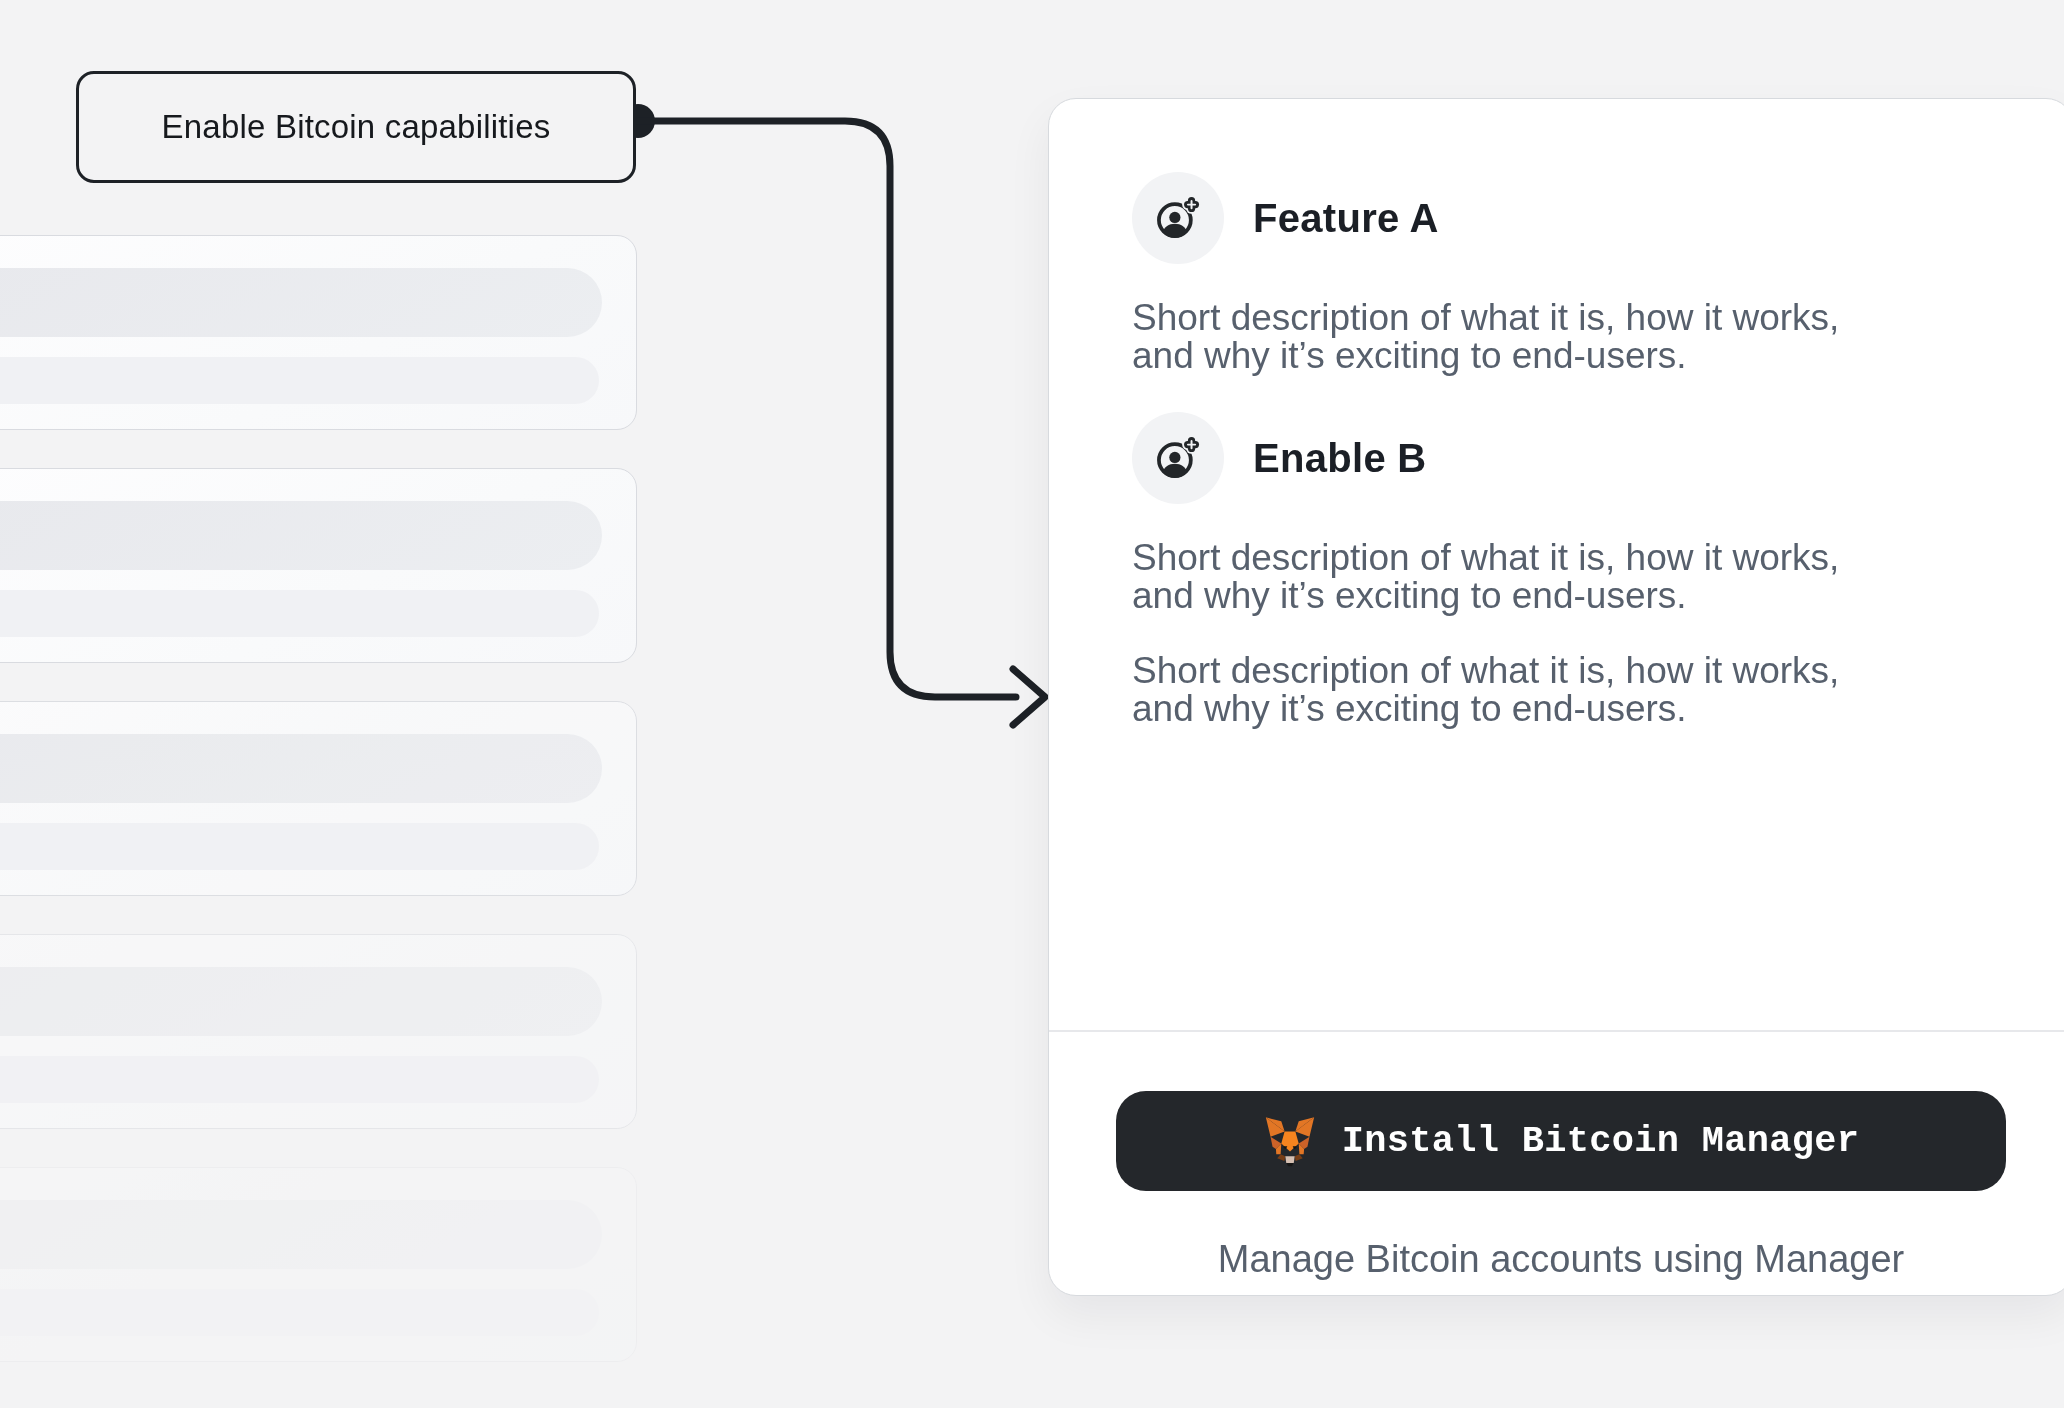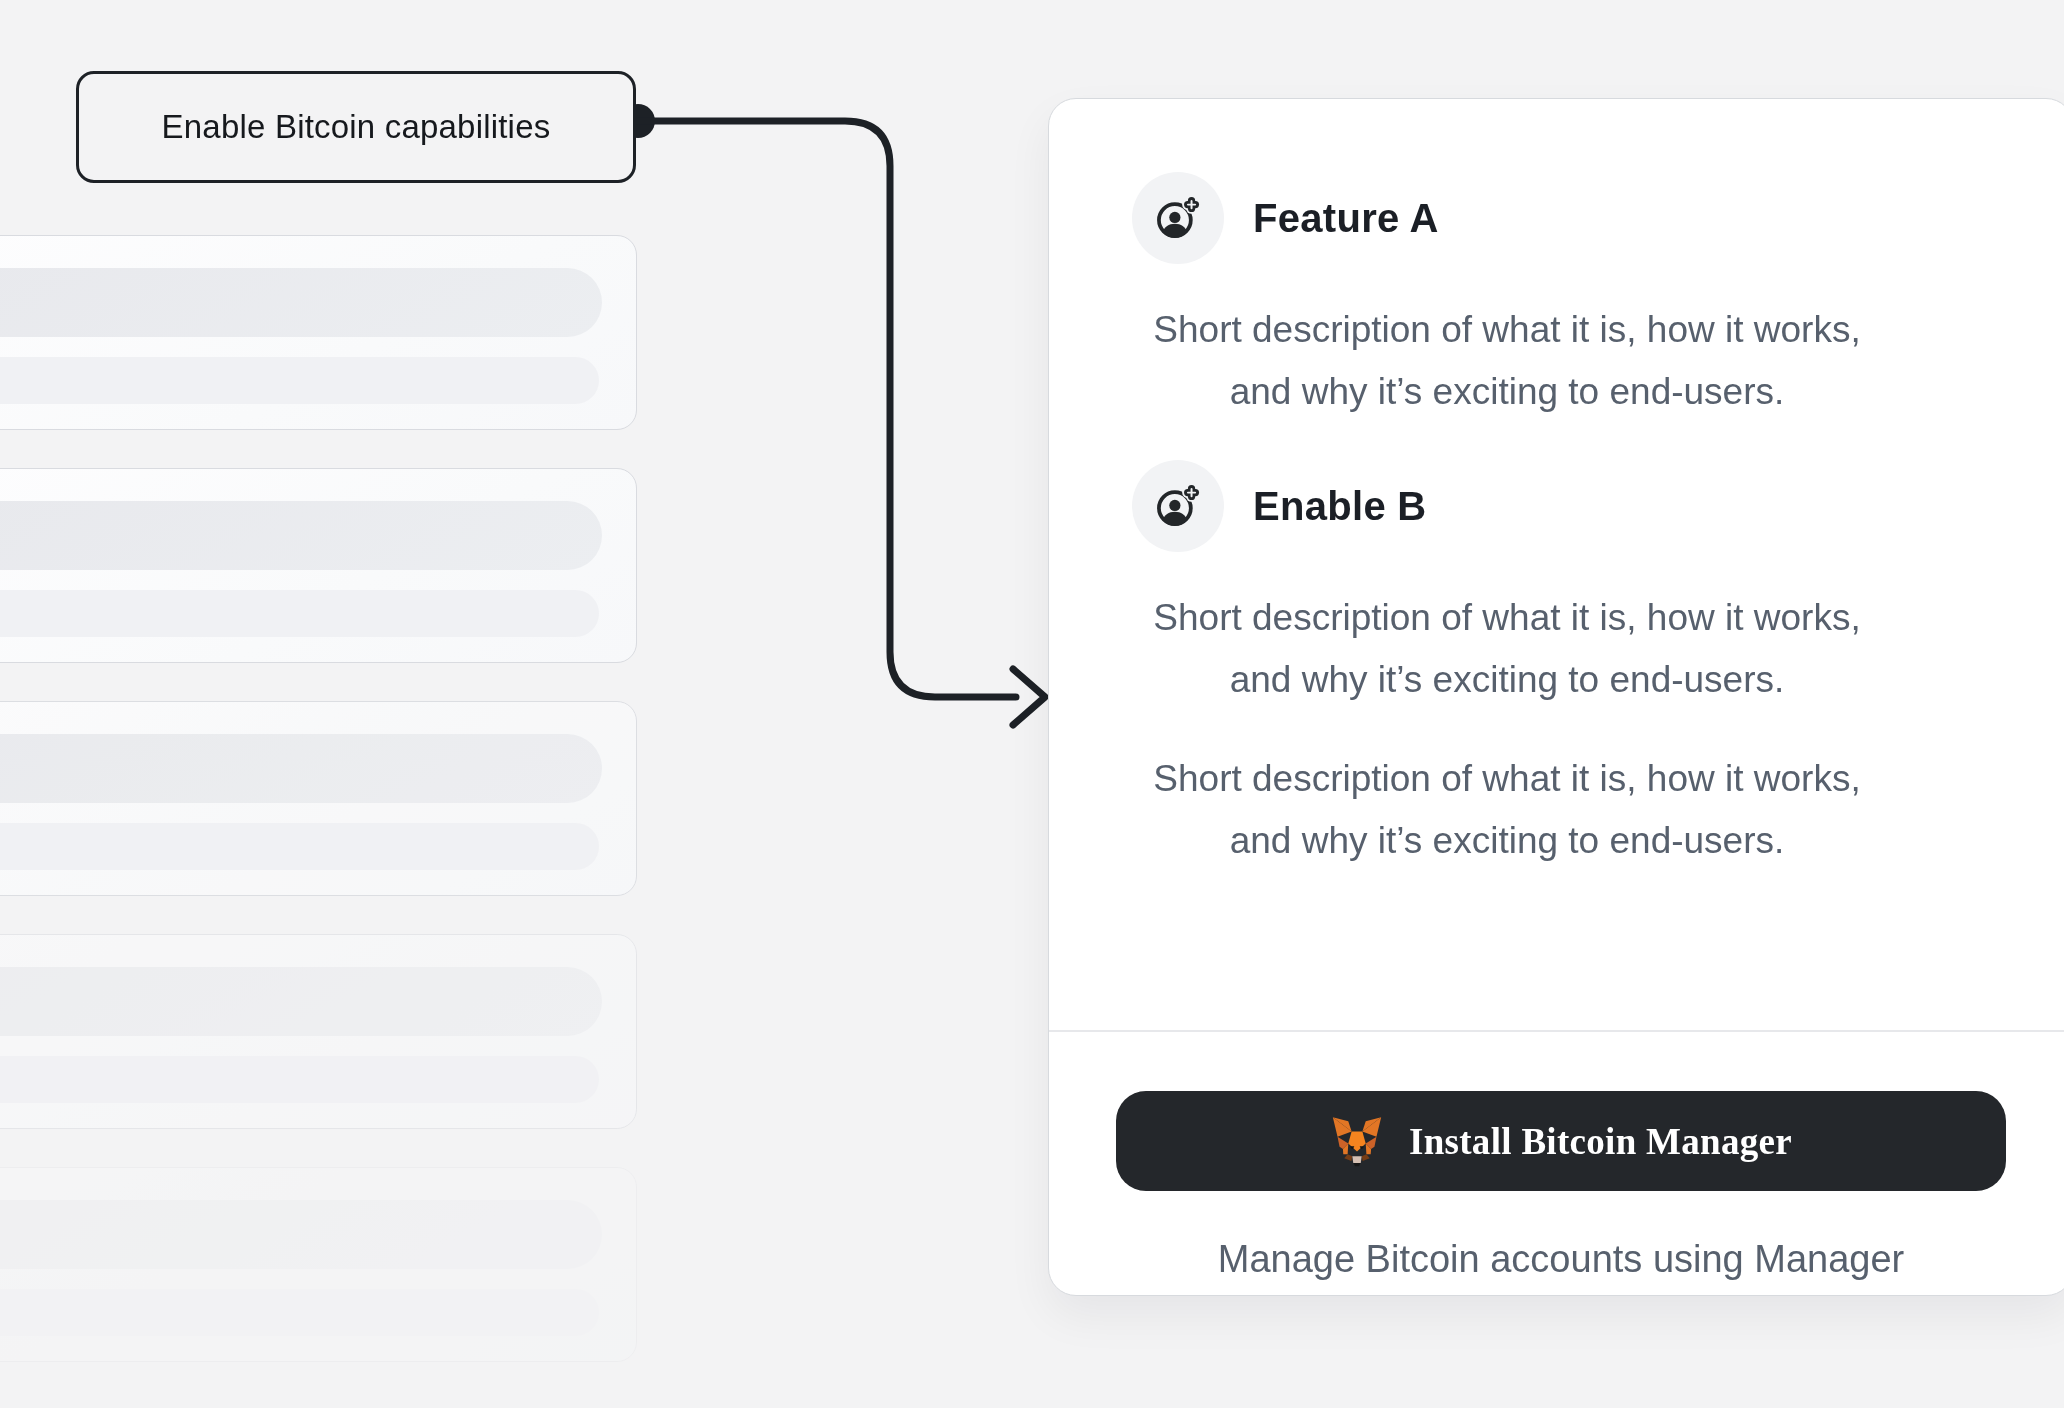--- a/index.html
+++ b/index.html
@@ -66,35 +66,34 @@
   .feature + .feature{margin-top:37px;}
   .feature-head{display:flex;align-items:center;gap:29px;}
   .icon-circle{
     width:92px;height:92px;border-radius:50%;background:var(--icon-bg);
     display:flex;align-items:center;justify-content:center;flex:none;
     color:#232629;
   }
   .icon-circle svg{display:block;}
   .feature-title{font-size:40px;font-weight:700;color:#1b1f26;letter-spacing:.3px;}
   .feature-desc{
-    margin-top:35px;font-size:37px;line-height:62px;color:var(--muted);
+    margin-top:35px;font-size:37px;line-height:38px;color:var(--muted);
     max-width:750px;
-    text-align:center;
   }
   
   .card-footer{
     box-sizing:border-box;flex:1;border-top:2px solid var(--divider);
     padding:59px 67px 0;
   }
   .install-btn{
     box-sizing:border-box;width:100%;height:100px;border:none;cursor:pointer;
     background:var(--btn-bg);border-radius:30px;
     display:flex;align-items:center;justify-content:center;gap:25px;
     color:#ffffff;font-size:37px;font-weight:700;letter-spacing:.3px;
-    font-family:Liberation Serif, serif;
+    font-family:Liberation Mono, monospace;
   }
   .install-btn svg{display:block;flex:none;}
   .footer-caption{
     margin-top:47px;text-align:center;font-size:38px;color:var(--muted);
   }
 </style>
 </head>
 <body>
 
 <div class="label-box">

